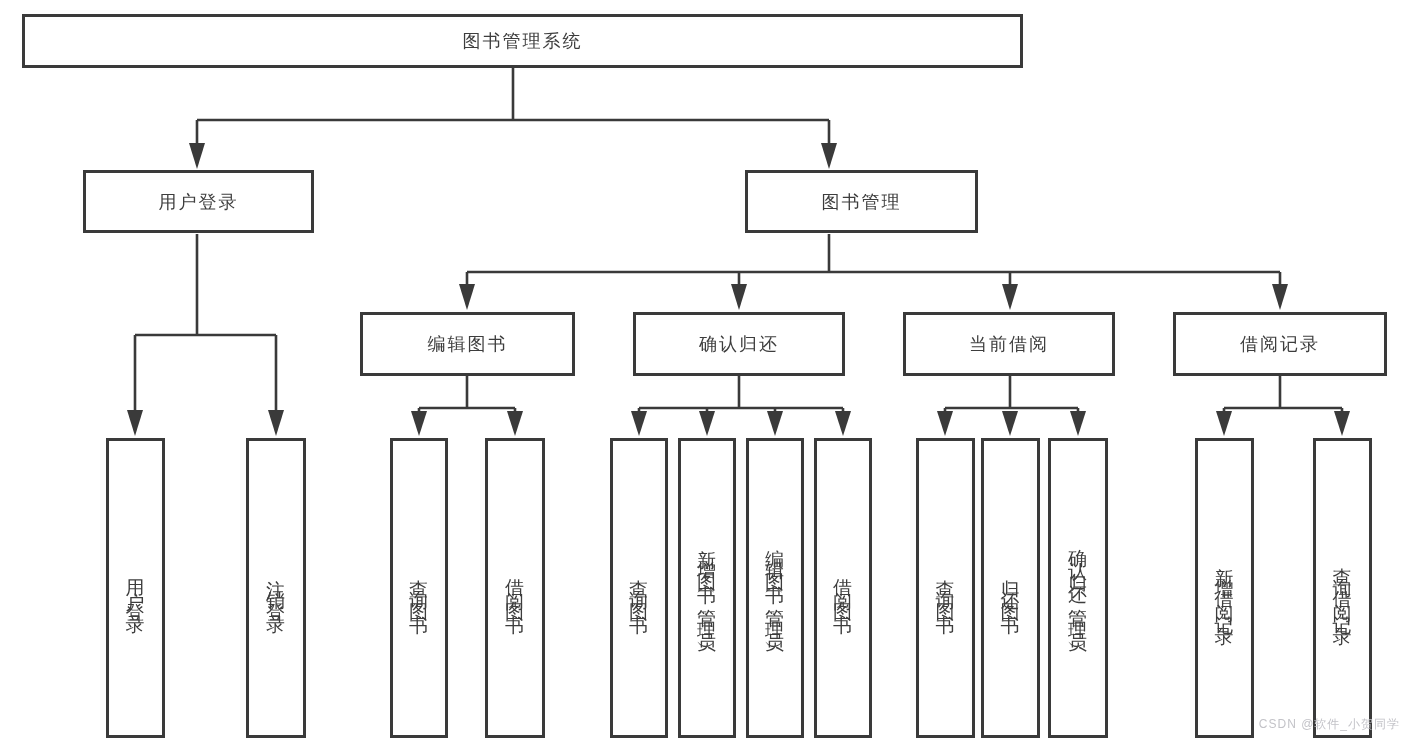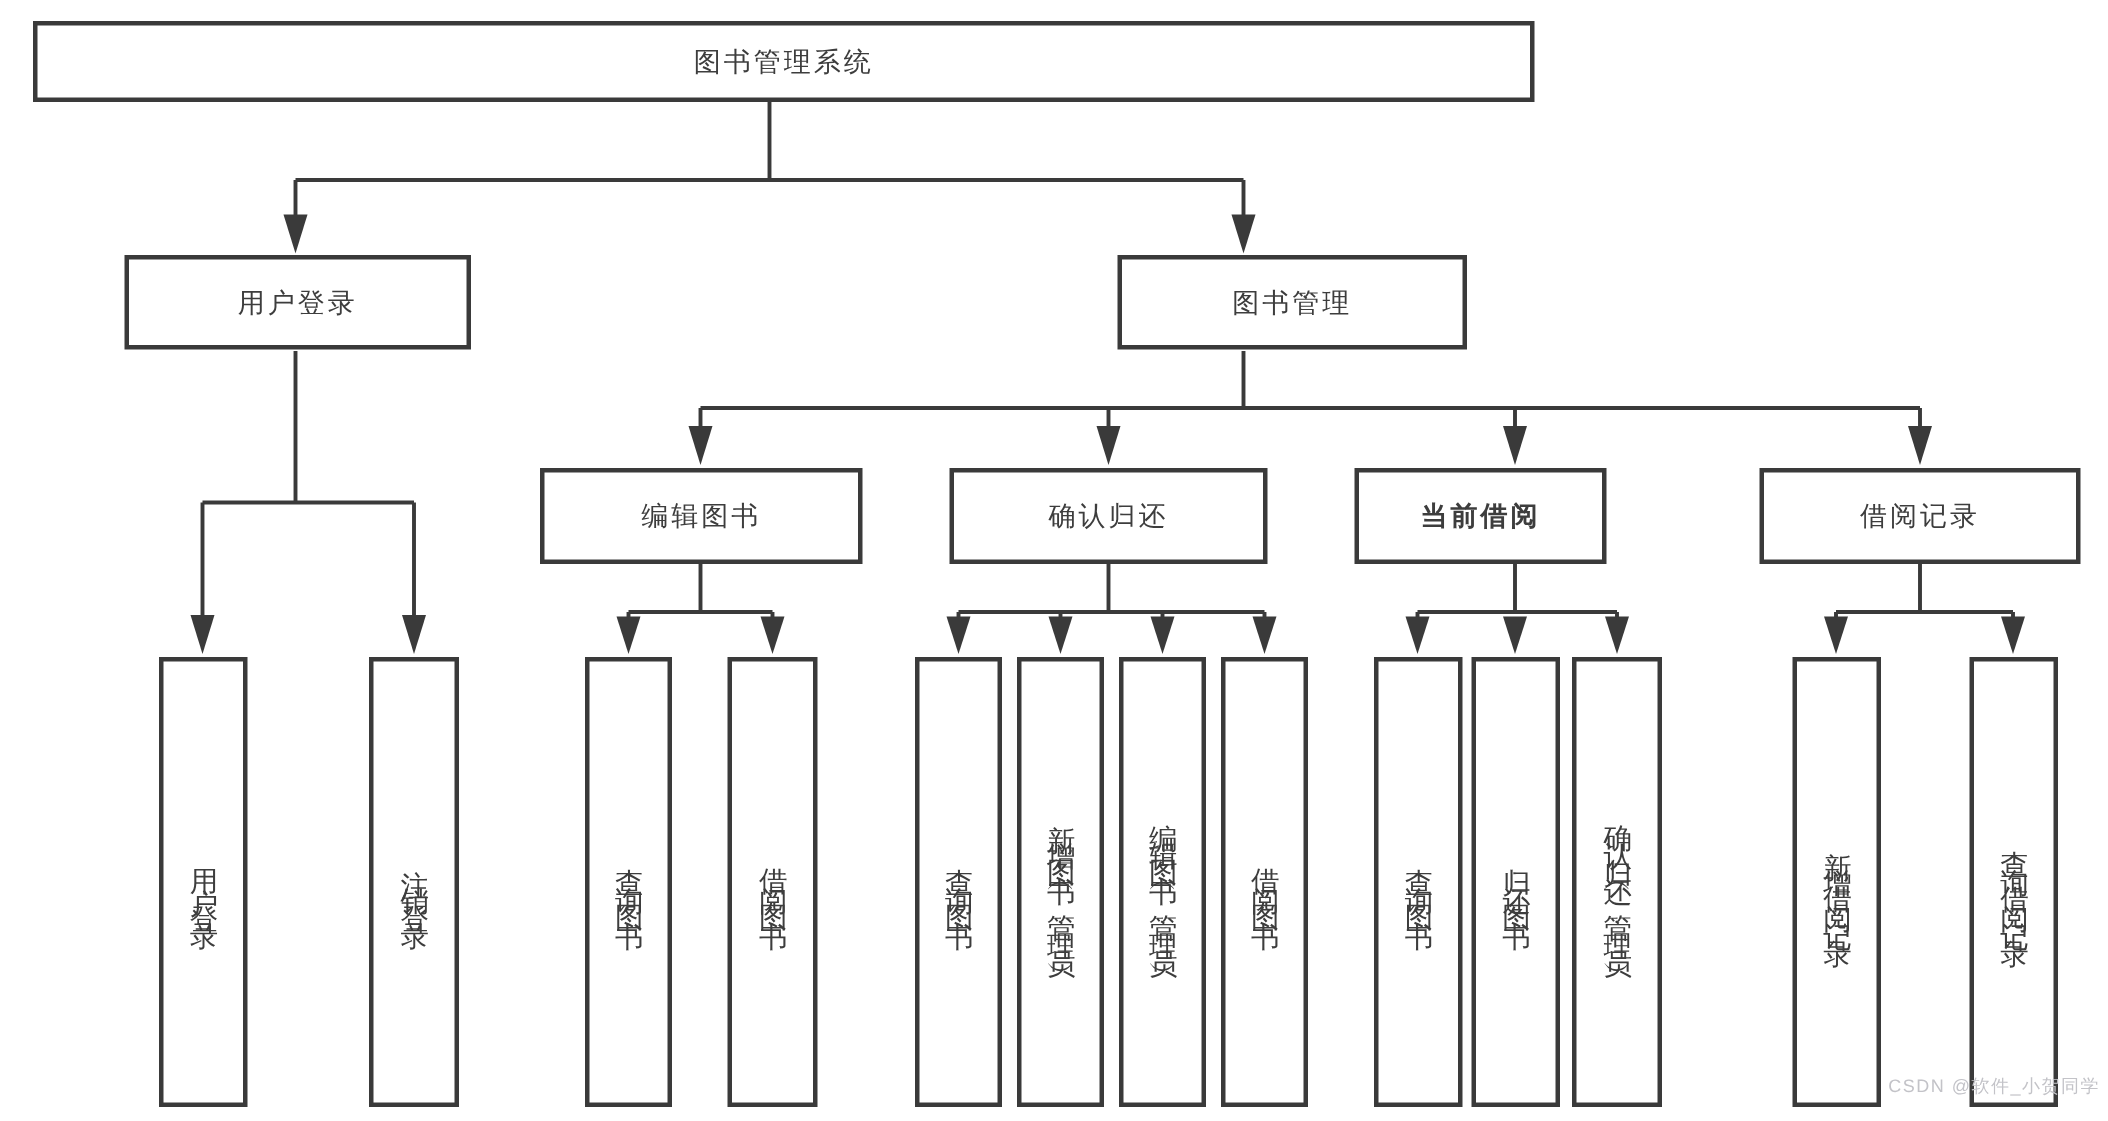--- a/index.html
+++ b/index.html
@@ -121,21 +121,21 @@
   <div class="box" style="left:745px;top:170px;width:233px;height:63px;">
     <span class="lbl">图书管理</span>
   </div>
 
   <div class="box" style="left:360px;top:312px;width:215px;height:64px;">
     <span class="lbl">编辑图书</span>
   </div>
   <div class="box" style="left:633px;top:312px;width:212px;height:64px;">
     <span class="lbl">确认归还</span>
   </div>
-  <div class="box" style="left:903px;top:312px;width:168px;height:64px;font-weight:bold;">
+  <div class="box" style="left:903px;top:312px;width:212px;height:64px;">
     <span class="lbl">当前借阅</span>
   </div>
   <div class="box" style="left:1173px;top:312px;width:214px;height:64px;text-align:center;">
     <span class="lbl">借阅记录</span>
   </div>
 
   <div class="box leaf" style="left:106px;top:438px;width:59px;height:300px;">
     <span class="lbl">用户登录</span>
   </div>
   <div class="box leaf" style="left:246px;top:438px;width:60px;height:300px;">

